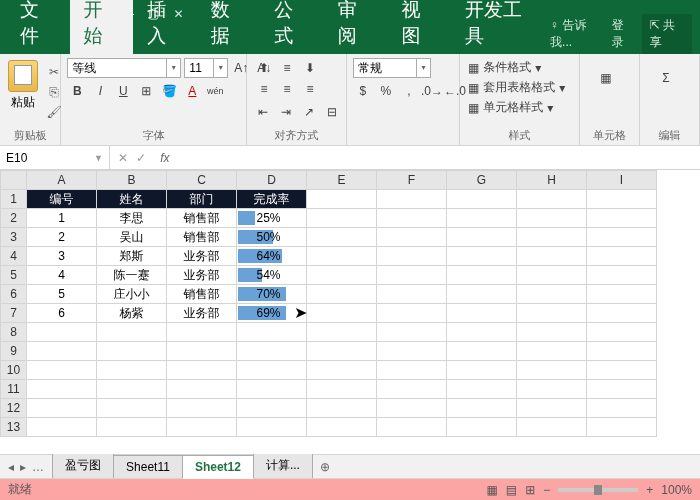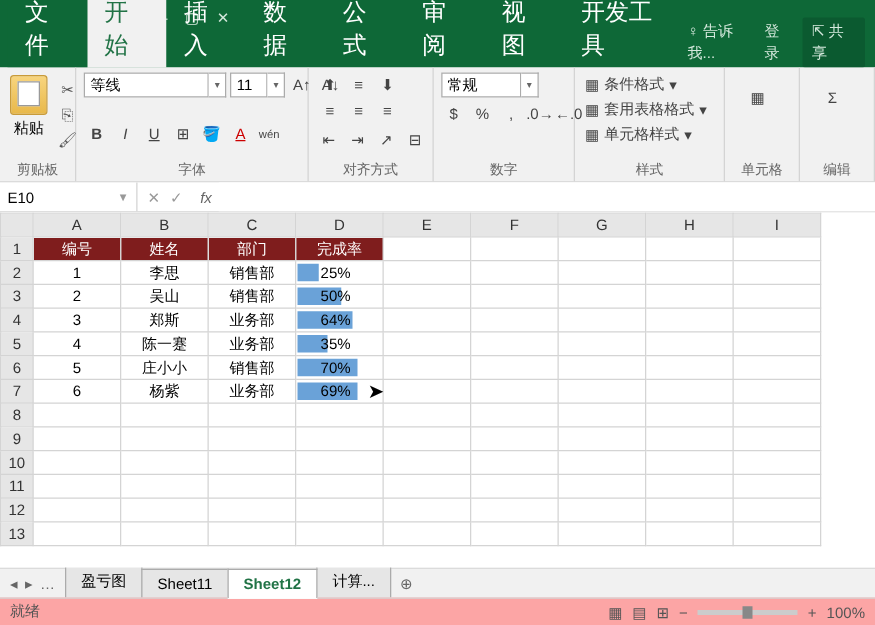--- a/index.html
+++ b/index.html
@@ -17,21 +17,21 @@
 .share{background:#0b5a30;padding:3px 8px;border-radius:2px}
 .ribbon{background:#f1f1f1;height:92px;border-bottom:1px solid #d4d4d4;display:flex}
 .rgroup{border-right:1px solid #d4d4d4;padding:4px 6px 2px;display:flex;flex-direction:column;justify-content:space-between;min-width:60px}
 .rgroup-label{text-align:center;color:#666;font-size:11px;padding-top:2px}
 .rgroup-body{display:flex;gap:4px;flex:1}
 .paste-big{display:flex;flex-direction:column;align-items:center;gap:2px;padding:2px}
 .paste-icon{width:30px;height:32px;background:linear-gradient(#f8d57e,#e8b84a);border:1px solid #c89b3a;border-radius:3px;position:relative}
 .paste-icon::before{content:"";position:absolute;top:4px;left:5px;right:5px;height:18px;background:#fff;border:1px solid #999}
 .clip-side{display:flex;flex-direction:column;gap:2px;justify-content:center}
 .mini-btn{width:20px;height:18px;display:flex;align-items:center;justify-content:center;color:#555}
-.font-box{display:flex;flex-direction:column;gap:19px}
+.font-box{display:flex;flex-direction:column;gap:3px}
 .combo{display:flex}
 .combo input{border:1px solid #ababab;background:#fff;height:20px;padding:0 4px;font-size:12px}
 .combo .dd{width:14px;border:1px solid #ababab;border-left:none;background:#fff;text-align:center;line-height:18px;font-size:8px;color:#666}
 .btn-row{display:flex;gap:3px}
 .rbtn{min-width:20px;height:20px;display:flex;align-items:center;justify-content:center;color:#444;border:1px solid transparent}
 .align-grid{display:grid;grid-template-columns:repeat(3,22px);gap:1px}
 .num-box{display:flex;flex-direction:column;gap:3px}
 .styles-box{display:flex;flex-direction:column;gap:1px;font-size:11px;color:#444}
 .style-row{display:flex;align-items:center;gap:4px;padding:1px 2px}
 .namebox-row{height:24px;border-bottom:1px solid #d4d4d4;display:flex;align-items:center;background:#fff}
@@ -39,21 +39,21 @@
 .namebox input{border:none;outline:none;width:70px;font-size:12px}
 .fx-btns{display:flex;gap:8px;padding:0 8px;color:#999}
 .fx{font-style:italic;color:#666;padding:0 6px}
 .formula-input{flex:1;border:none;outline:none;height:100%;padding:0 4px}
 .grid-area{flex:1;overflow:auto;background:#fff;position:relative}
 .sheet{border-collapse:collapse;table-layout:fixed}
 .sheet th,.sheet td{border:1px solid #d4d4d4;height:19px;font-weight:normal;text-align:center;font-size:12px;overflow:hidden;white-space:nowrap}
 .sheet .corner{background:#e6e6e6;width:26px}
 .sheet .colhdr{background:#e6e6e6;color:#333;width:70px}
 .sheet .rowhdr{background:#e6e6e6;color:#333;width:26px}
-.datahdr{background:#7f1d1d;color:#fff}
+.datahdr{background:#0f172a;color:#fff}
 .bar-cell{position:relative;text-align:right;padding-right:6px}
 .bar-fill{position:absolute;left:1px;top:2px;bottom:2px;background:#6aa2d8}
 .bar-txt{position:relative}
 .cursor{position:absolute;left:294px;top:133px;font-size:16px;color:#000;pointer-events:none}
 .tabs-row{height:24px;border-top:1px solid #d4d4d4;background:#f1f1f1;display:flex;align-items:center}
 .tab-nav{display:flex;gap:6px;padding:0 8px;color:#666}
 .sheet-tabs{display:flex;align-items:flex-end;height:100%}
 .stab{padding:4px 12px;border:1px solid #ababab;border-bottom:none;background:#e6e6e6;margin-right:-1px;cursor:pointer}
 .stab.active{background:#fff;border-bottom:1px solid #fff;color:#217346;font-weight:bold;position:relative;top:1px}
 .stab-add{padding:4px 8px;color:#666}
@@ -187,21 +187,20 @@
           <div class="dd">▾</div>
         </div>
       <div class="btn-row">
         <div class="rbtn">$</div>
         <div class="rbtn">%</div>
         <div class="rbtn">,</div>
         <div class="rbtn">.0→</div>
         <div class="rbtn">←.0</div>
       </div>
     </div>
-    <div class="rgroup-label">数字</div>
   </div>
   <div class="rgroup" style="min-width:120px">
     <div class="styles-box">
       <div class="style-row"><span>▦</span><span>条件格式</span> ▾</div>
       <div class="style-row"><span>▦</span><span>套用表格格式</span> ▾</div>
       <div class="style-row"><span>▦</span><span>单元格样式</span> ▾</div>
     </div>
     <div class="rgroup-label">样式</div>
   </div>
   <div class="rgroup">
@@ -294,21 +293,21 @@
           <td></td>
           <td></td>
           <td></td>
           <td></td>
         </tr>
         <tr>
           <th class="rowhdr">5</th>
   <td>4</td>
   <td>陈一蹇</td>
   <td>业务部</td>
-  <td class="bar-cell"><div class="bar-fill" style="width:35%"></div><span class="bar-txt">35%</span></td>
+  <td class="bar-cell"><div class="bar-fill" style="width:35%"></div><span class="bar-txt">54%</span></td>
   <td></td>
           <td></td>
           <td></td>
           <td></td>
           <td></td>
         </tr>
         <tr>
           <th class="rowhdr">6</th>
   <td>5</td>
   <td>庄小小</td>

